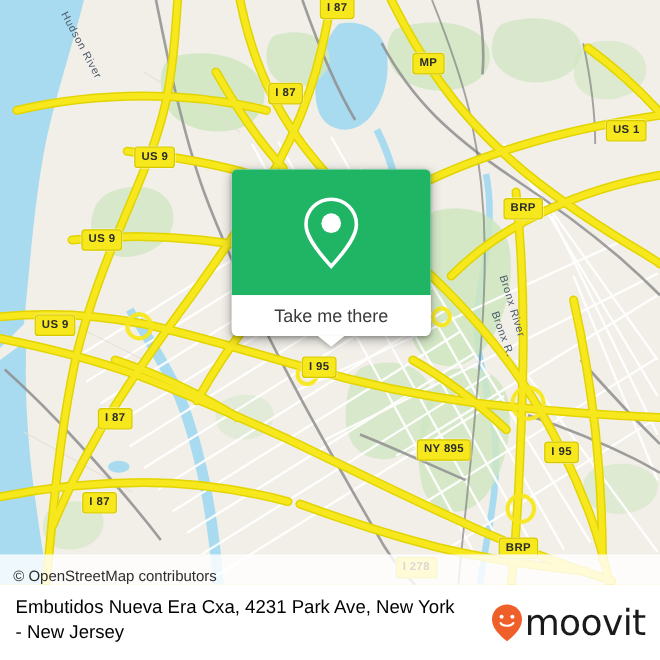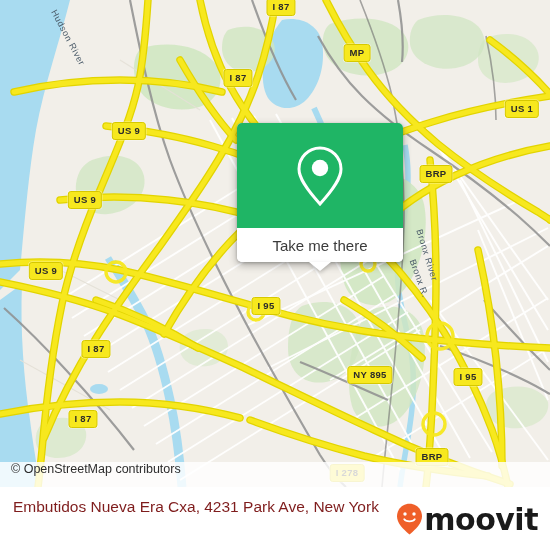--- a/index.html
+++ b/index.html
@@ -69,41 +69,40 @@
 
   
   #attribution {
     position: absolute;
     left: 0;
     bottom: 0;
     width: 550px;
     height: 25px;
     background: rgba(255,255,255,0.82);
     display: flex;
-    align-items: flex-start;
+    align-items: flex-end;
     padding-left: 11px;
     font-size: 12.5px;
     color: #2d2d2d;
     font-family: "Liberation Sans", sans-serif;
     margin-top: 46px;
   }
 
   
   #card {
     position: absolute;
     left: 193px;
-    top: 123px;
+    top: 141px;
     width: 166px;
     height: 139px;
     border-radius: 5px;
     background: #ffffff;
     box-shadow: 0 3px 9px rgba(0,0,0,0.30), 0 1px 3px rgba(0,0,0,0.20);
     overflow: visible;
     z-index: 20;
-    margin-left: 44px;
   }
   #card-inner {
     position: relative;
     width: 100%;
     height: 100%;
     border-radius: 5px;
     overflow: hidden;
   }
   #card-head {
     position: absolute;
@@ -150,36 +149,36 @@
     background: #ffffff;
     overflow: hidden;
   }
   #footer-text {
     position: absolute;
     left: 13px;
     top: 9px;
     width: 400px;
     font-size: 15.5px;
     line-height: 21px;
-    color: #7f1d1d;
+    color: #000000;
     font-family: "Liberation Sans", sans-serif;
   }
   #logo {
     position: absolute;
     right: 12px;
     top: 16px;
     display: flex;
     align-items: center;
     height: 32px;
   }
   #logo-mark { width: 27px; height: 32px; display: block; }
   #logo-word {
     font-family: "DejaVu Sans", sans-serif;
     font-size: 30px;
-    font-weight: bold;
+    font-weight: normal;
     color: #1a1a1a;
     letter-spacing: -0.5px;
     line-height: 1;
     margin-left: 1px;
     margin-top: 2px;
   }
 </style>
 </head>
 <body>
 
@@ -407,20 +406,21 @@
         <span>Take me there</span>
       </div>
     </div>
     <div id="card-tail"></div>
   </div>
 
   <div id="footer">
 
     <div id="footer-text">
       <span>Embutidos Nueva Era Cxa, 4231 Park Ave, New York</span><br>
+      <span>- New Jersey</span>
     </div>
 
     <div id="logo">
       <svg id="logo-mark" viewBox="0 0 27 32">
         <path d="M13.5 0.8 C6.5 0.8 1 6.3 1 13.2 C1 20.2 7 26 13.5 31.4 C20 26 26 20.2 26 13.2 C26 6.3 20.5 0.8 13.5 0.8 Z" fill="#ef5f29"></path>
         <circle cx="9" cy="11" r="1.7" fill="#ffffff"></circle>
         <circle cx="18" cy="11" r="1.7" fill="#ffffff"></circle>
         <path d="M8.2 16.2 C9.8 19.2 17.2 19.2 18.8 16.2" fill="none" stroke="#ffffff" stroke-width="1.8" stroke-linecap="round"></path>
       </svg>
       <span id="logo-word">moovit</span>

